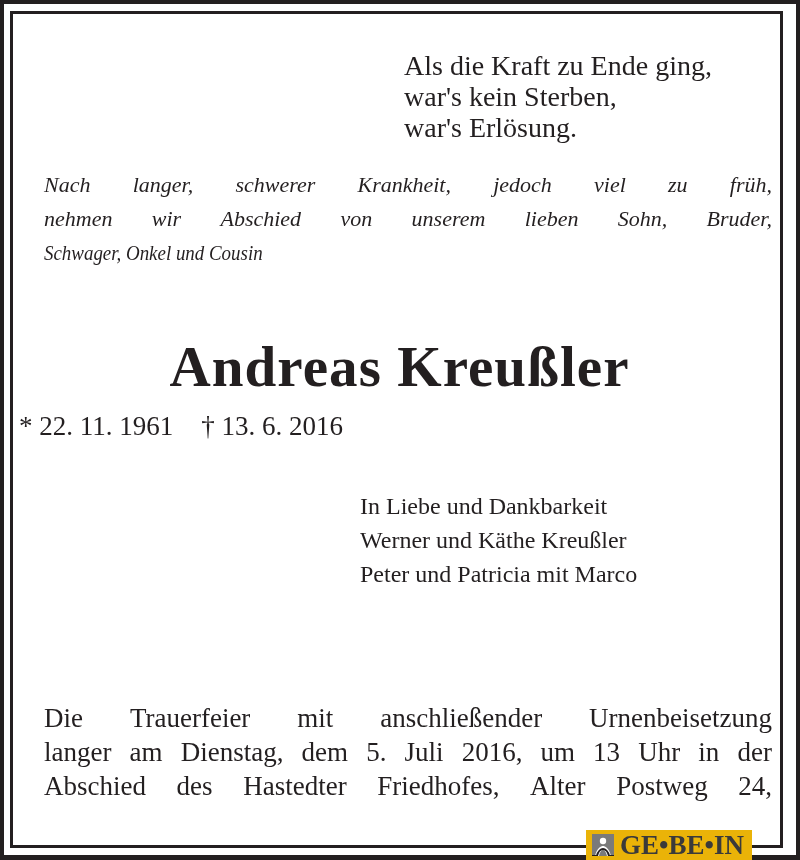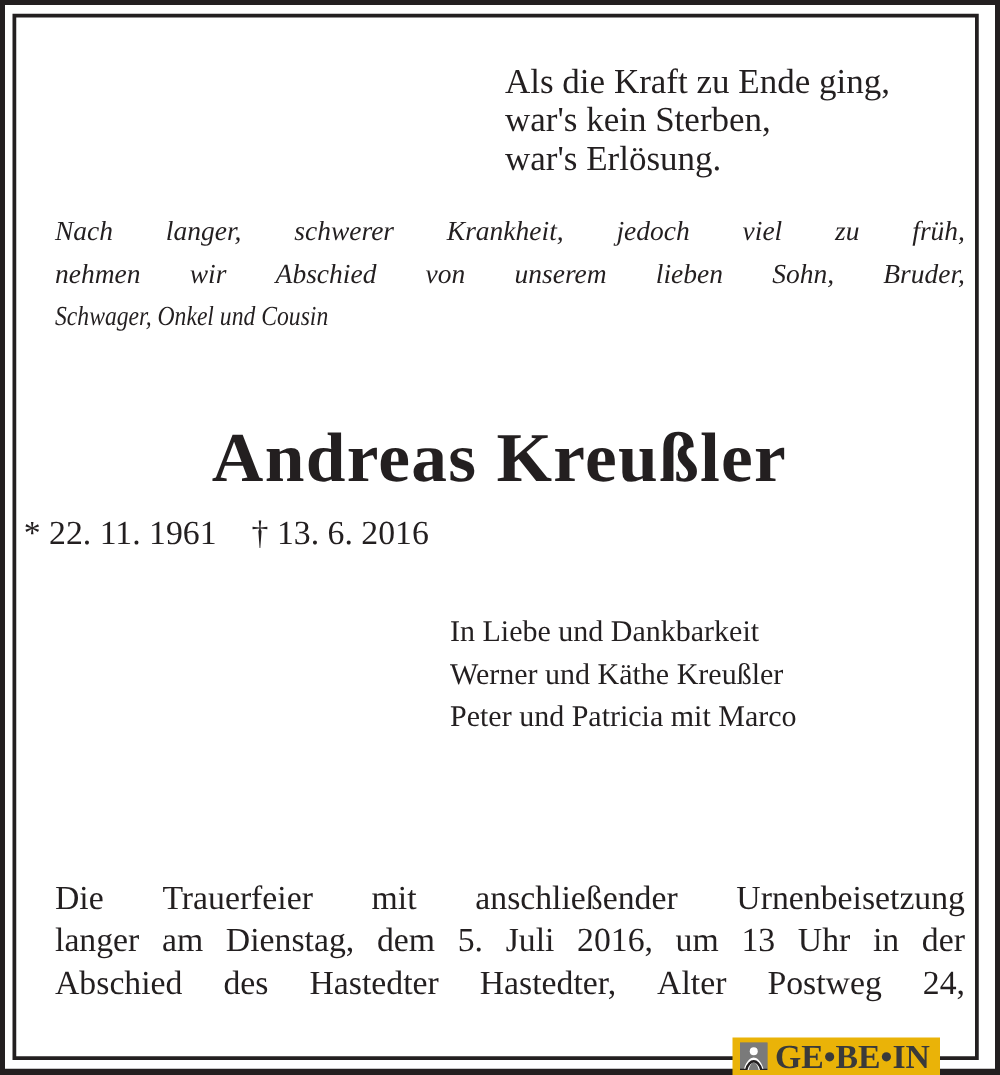--- a/index.html
+++ b/index.html
@@ -101,21 +101,21 @@
     <span>um</span>
     <span>13</span>
     <span>Uhr</span>
     <span>in</span>
     <span>der</span>
   </div>
   <div class="jl">
     <span>Abschied</span>
     <span>des</span>
     <span>Hastedter</span>
-    <span>Hastedter,</span>
+    <span>Friedhofes,</span>
     <span>Alter</span>
     <span>Postweg</span>
     <span>24,</span>
   </div>
 </div>
 
 <div class="logo">
   <div class="logo-mark">
     <svg width="22" height="22" viewBox="0 0 22 22">
       <rect x="0" y="0" width="22" height="22" fill="#7a7a7a"></rect>

